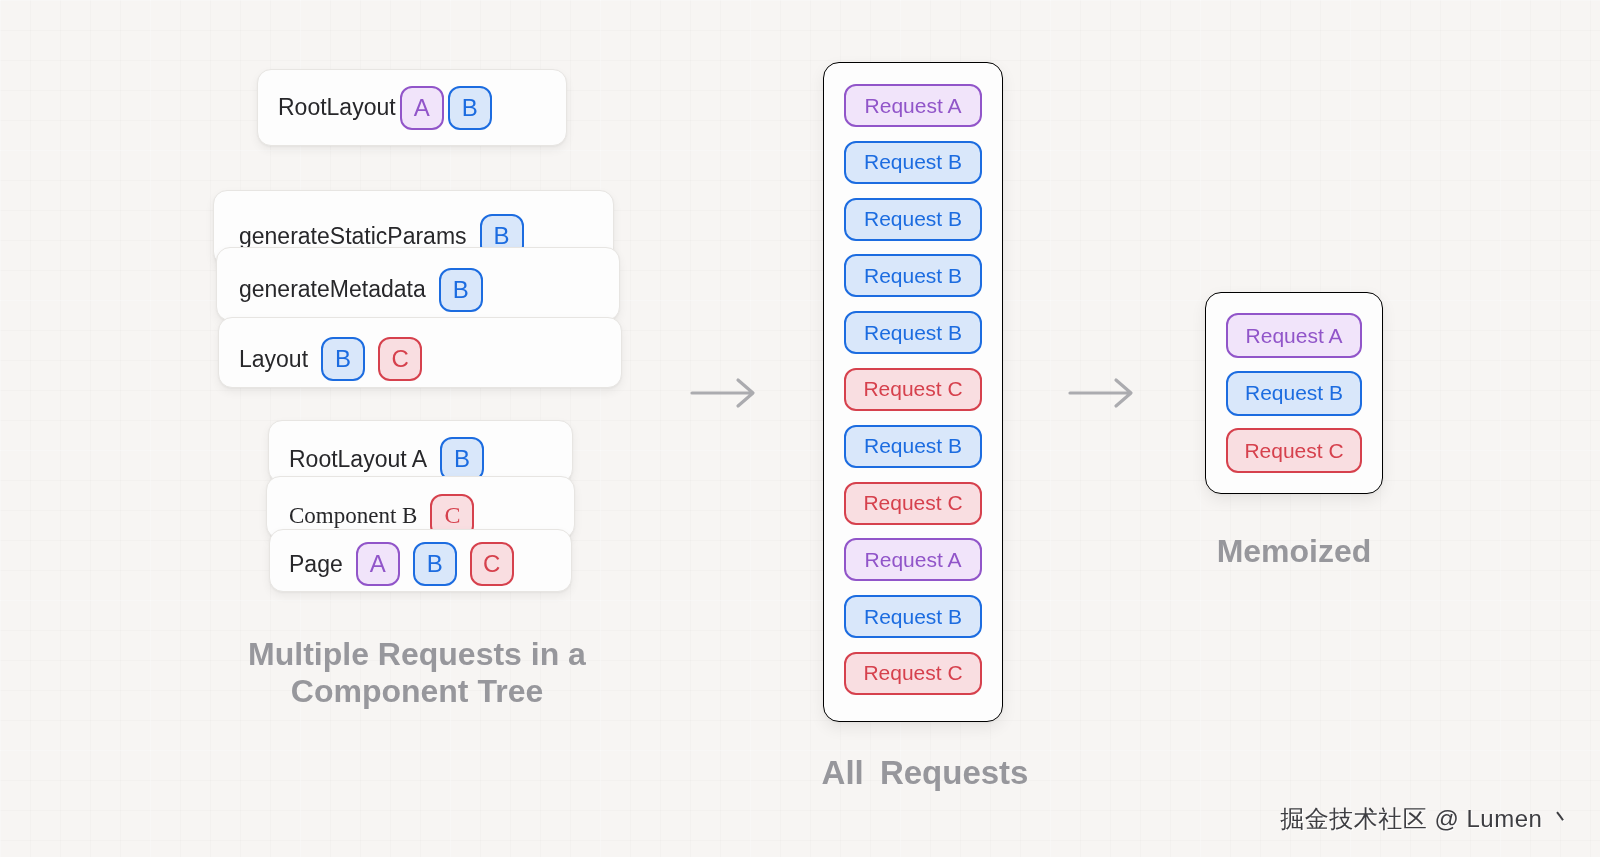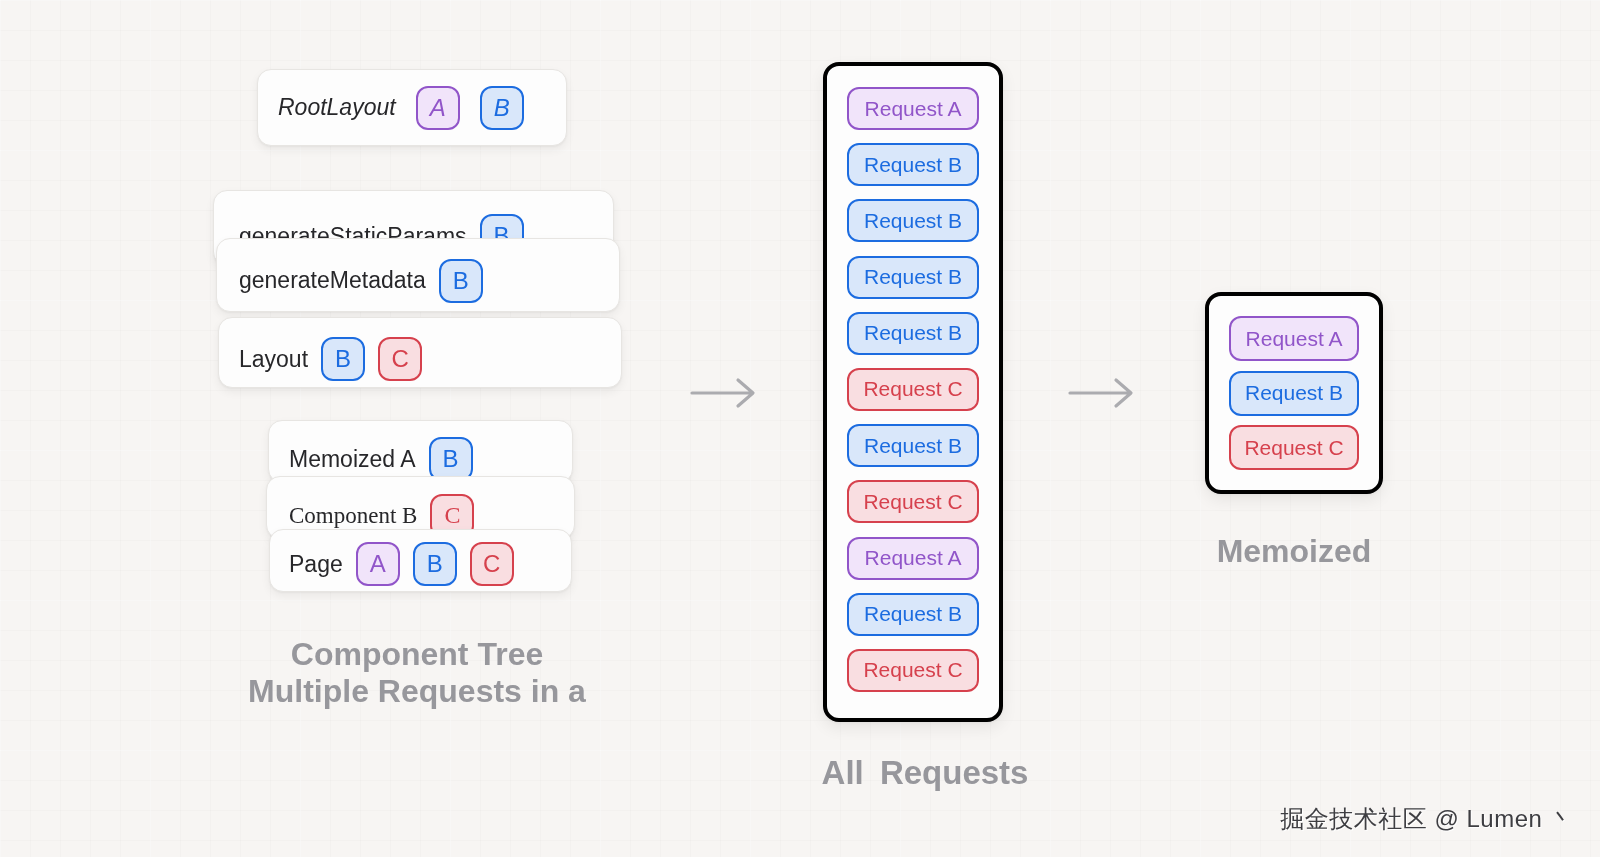--- a/index.html
+++ b/index.html
@@ -51,37 +51,37 @@
     display:flex;align-items:center;justify-content:center;
     font-size:21px;font-weight:500;white-space:nowrap;
   }
 
   .tone-A{border-color:var(--purple);color:var(--purple);background:var(--purple-bg);}
   .tone-B{border-color:var(--blue);color:var(--blue);background:var(--blue-bg);}
   .tone-C{border-color:var(--red);color:var(--red);background:var(--red-bg);}
 
   
   #root-card{left:257px;top:69px;width:310px;height:77px;align-items:center;padding:0 16px 0 20px;}
-  #root-card .card-row{gap:20px;font-style:italic;}
+  #root-card .card-row{gap:4px;}
   #root-card .sq-badge:first-of-type{margin-left:auto;}
 
   
   #s1c1{left:213px;top:190px;width:401px;height:76px;padding:16px 0 0 25px;z-index:1;}
-  #s1c2{left:216px;top:238px;width:404px;height:74px;padding:11px 0 0 22px;z-index:2;}
+  #s1c2{left:216px;top:247px;width:404px;height:74px;padding:11px 0 0 22px;z-index:2;}
   #s1c3{left:218px;top:317px;width:404px;height:71px;padding:13px 0 0 20px;z-index:3;}
 
   
   #s2c1{left:268px;top:420px;width:305px;height:63px;padding:15px 0 0 20px;z-index:1;}
   #s2c2{left:266px;top:476px;width:309px;height:63px;padding:16px 0 0 22px;z-index:2;font-family:Liberation Serif, serif;}
   #s2c3{left:269px;top:529px;width:303px;height:63px;padding:7px 0 0 19px;z-index:3;}
 
   .panel{
     position:absolute;
     background:#fdfdfd;
-    border:4px solid #000000;
+    border:1px solid #000000;
     border-radius:16px;
     box-shadow:0 6px 16px rgba(0,0,0,.07), 0 1px 3px rgba(0,0,0,.04);
     display:flex;flex-direction:column;justify-content:space-between;align-items:flex-end;
   }
   #all-panel{left:823px;top:62px;width:180px;height:660px;padding:21px 20px 26px;}
   #memo-panel{left:1205px;top:292px;width:178px;height:202px;padding:20px;}
   #memo-panel .pill{height:45px;}
 
   .caption{
     position:absolute;text-align:center;
@@ -132,42 +132,42 @@
   <div class="card" id="s1c3">
     <div class="card-row">
       <span class="card-label">Layout</span>
       <span class="sq-badge tone-B">B</span>
       <span class="sq-badge tone-C">C</span>
     </div>
   </div>
 
   <div class="card" id="s2c1">
     <div class="card-row">
-      <span class="card-label">Memoized A</span>
+      <span class="card-label">RootLayout A</span>
       <span class="sq-badge tone-B">B</span>
     </div>
   </div>
   <div class="card" id="s2c2">
     <div class="card-row">
       <span class="card-label">Component B</span>
       <span class="sq-badge tone-C">C</span>
     </div>
   </div>
   <div class="card" id="s2c3">
     <div class="card-row">
       <span class="card-label">Page</span>
       <span class="sq-badge tone-A">A</span>
       <span class="sq-badge tone-B">B</span>
       <span class="sq-badge tone-C">C</span>
     </div>
   </div>
 
   <div class="caption" id="caption-tree">
+    <div>Multiple Requests in a</div>
     <div>Component Tree</div>
-    <div>Multiple Requests in a</div>
   </div>
 
   <div class="arrow" id="arrow1">
     <svg width="70" height="36" viewBox="0 0 70 36" fill="none" xmlns="http://www.w3.org/2000/svg">
       <path d="M2 18 H62 M48 5 L63 18 L48 31" stroke="#ababaf" stroke-width="3.2" stroke-linecap="round" stroke-linejoin="round"></path>
     </svg>
   </div>
 
   <div class="panel" id="all-panel">
     <div class="pill tone-A">Request A</div>

